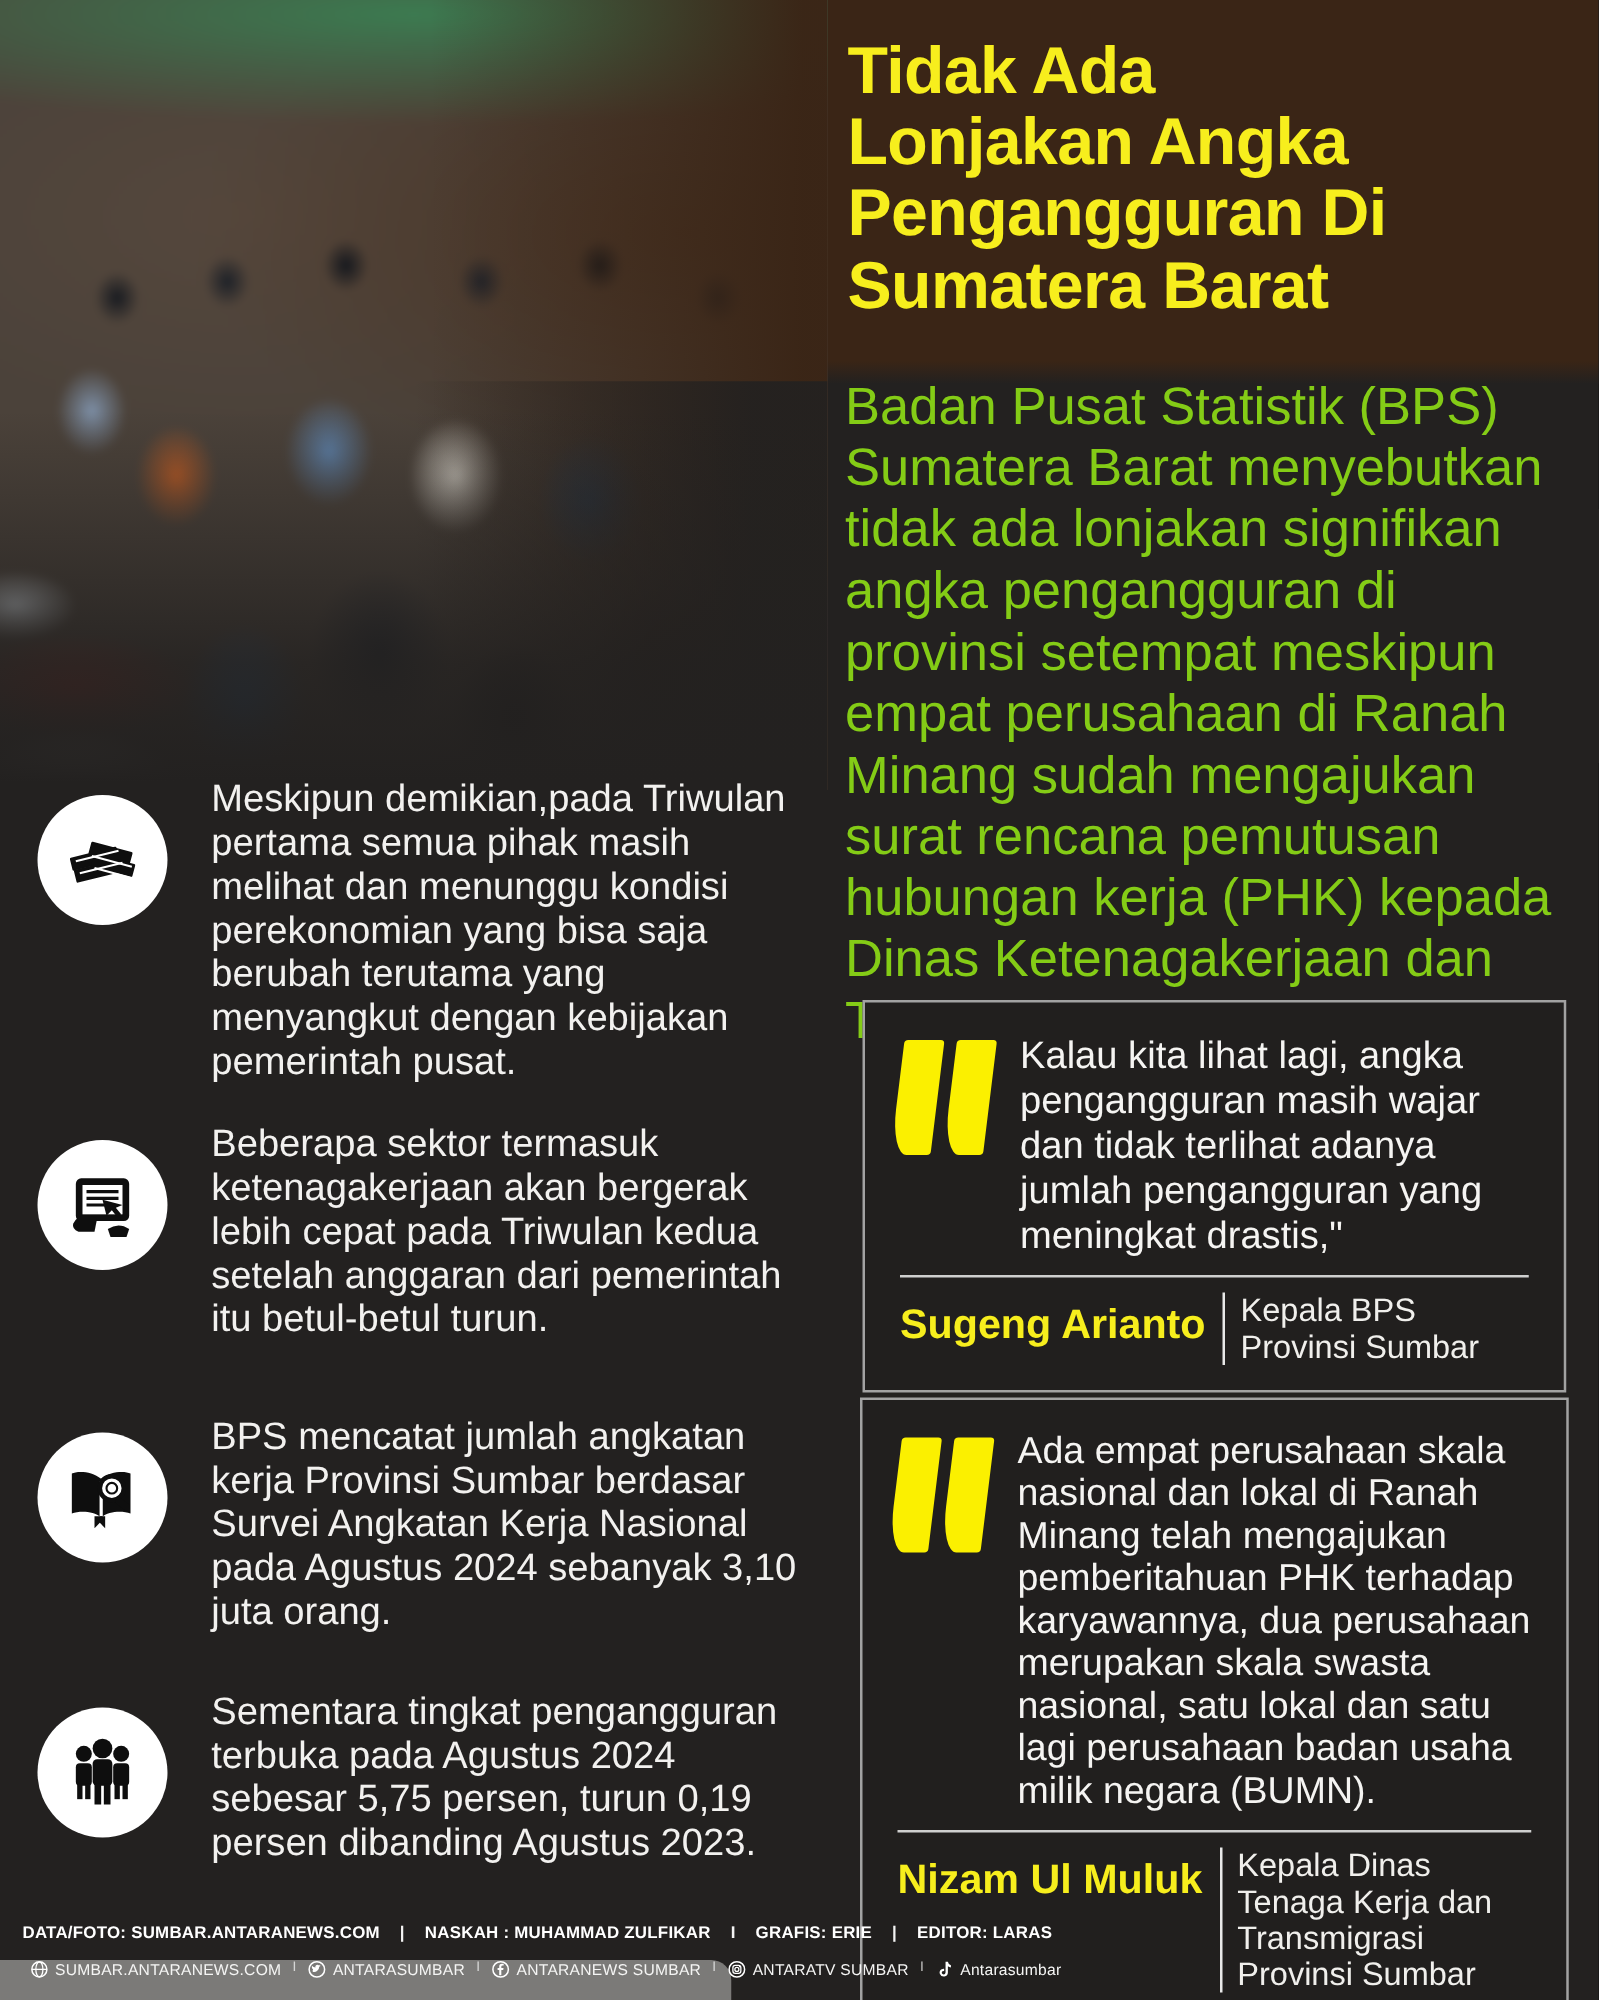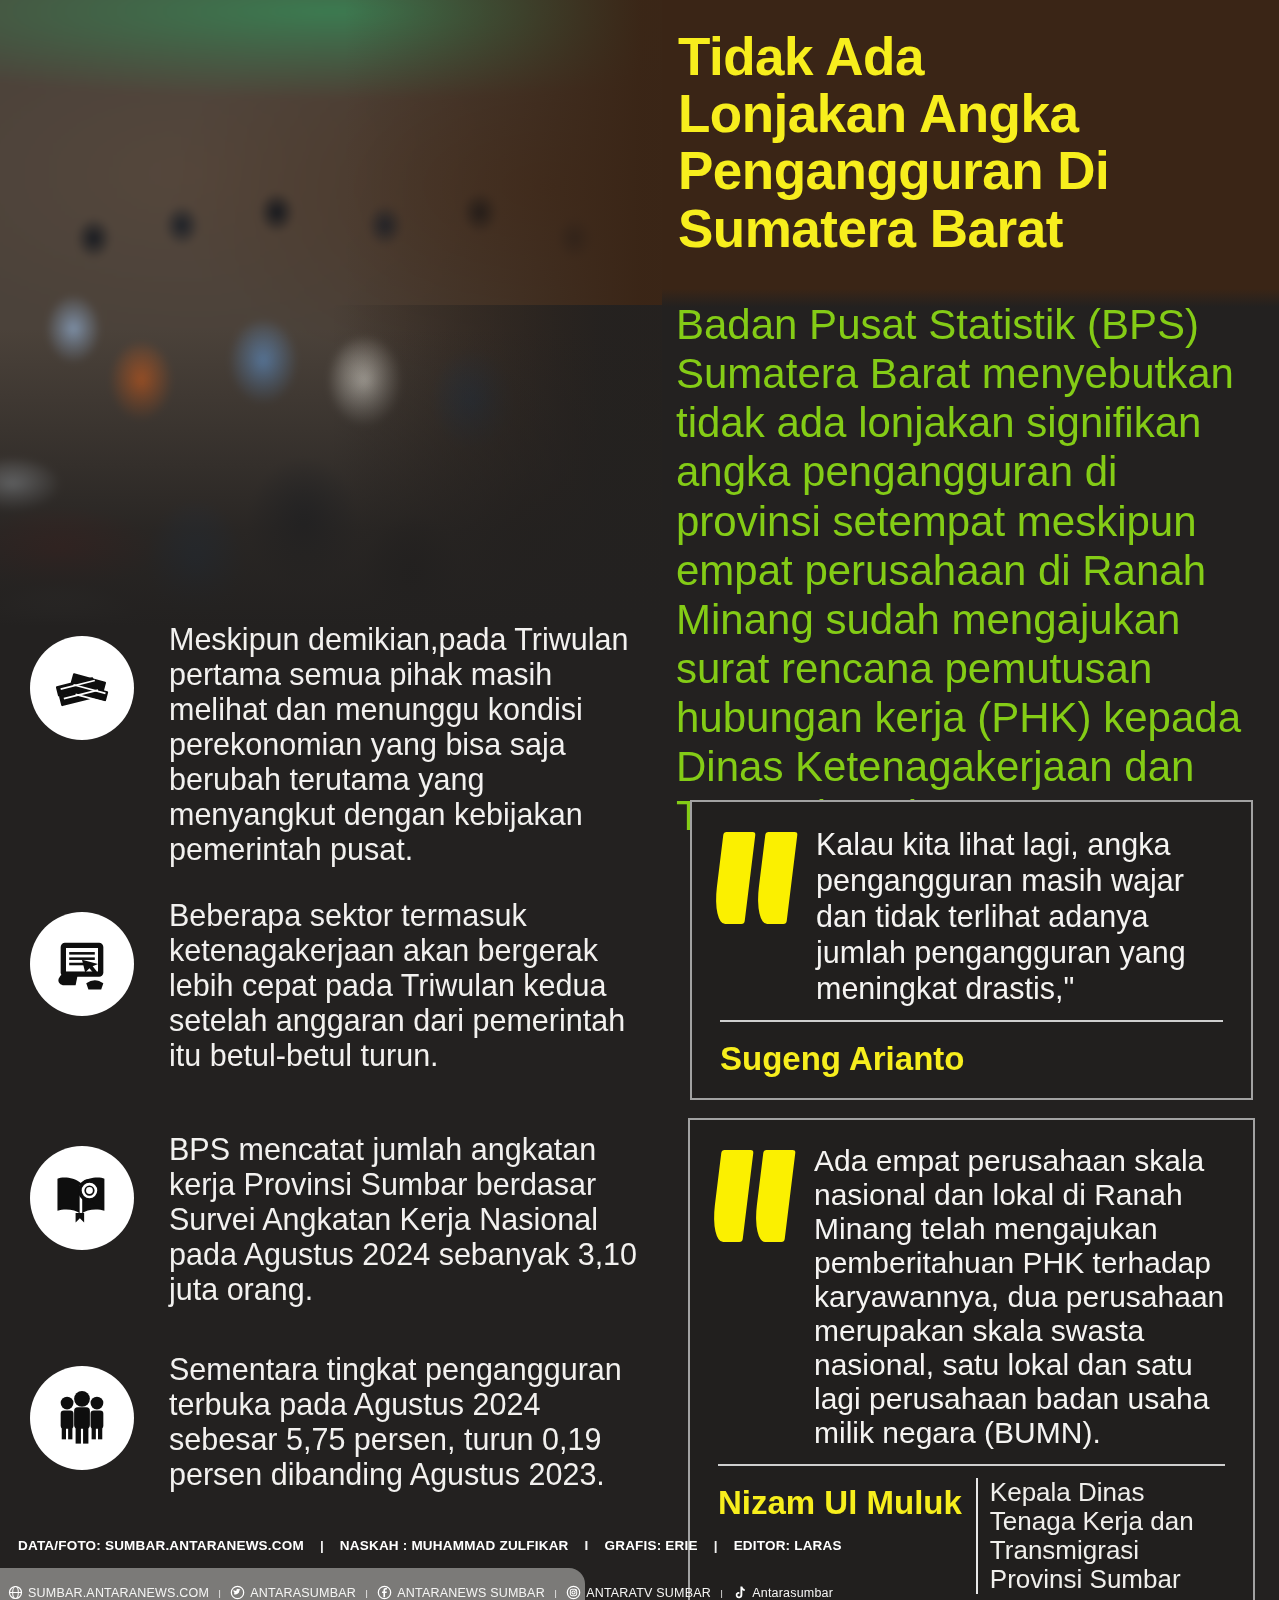--- a/index.html
+++ b/index.html
@@ -80,21 +80,21 @@
   .attribution{display:flex;align-items:flex-start;gap:14px;padding:2px 0 4px 2px;}
   .q-name{color:#f7ee1d;font-size:33px;font-weight:bold;white-space:nowrap;margin-top:6px;}
   .q-title{border-left:2px solid #e8e8e8;padding-left:12px;color:#f0efec;
     font-size:26px;line-height:29px;}
 
   
   .credits{position:absolute;left:18px;top:1538px;width:1240px;display:flex;gap:16px;
     color:#fff;font-size:13.5px;font-weight:bold;letter-spacing:.2px;white-space:nowrap;}
   .credits .sep{opacity:.95;}
   .social-bar{position:absolute;left:0;top:1568px;width:585px;height:32px;background:#7b7a78;
-    border-radius:0 16px 0 0;display:flex;align-items:flex-end;gap:9px;padding-left:8px;
+    border-radius:0 16px 0 0;display:flex;align-items:flex-start;gap:9px;padding-left:24px;
     color:#f5f5f4;font-size:12.5px;letter-spacing:.2px;white-space:nowrap;}
   .social-item{display:flex;align-items:center;gap:5px;}
   .social-item svg{width:15px;height:15px;}
   .social-sep{opacity:.75;font-size:11px;}
 </style>
 </head>
 <body>
 
 <div class="canvas">
 
@@ -190,20 +190,21 @@
     <div class="quote-row">
       <div class="qmark">
           <i></i>
           <i></i>
         </div>
       <p class="quote-text">Kalau kita lihat lagi, angka pengangguran masih wajar dan tidak terlihat adanya jumlah pengangguran yang meningkat drastis,"</p>
     </div>
     <div class="quote-sep"></div>
     <div class="attribution">
       <span class="q-name">Sugeng Arianto</span>
+      <span class="q-title">Kepala BPS Provinsi Sumbar</span>
     </div>
   </div>
 
   <div class="quote-box q2">
     <div class="quote-row">
       <div class="qmark">
           <i></i>
           <i></i>
         </div>
       <p class="quote-text">Ada empat perusahaan skala nasional dan lokal di Ranah Minang telah mengajukan pemberitahuan PHK terhadap karyawannya, dua perusahaan merupakan skala swasta nasional, satu lokal dan satu lagi perusahaan badan usaha milik negara (BUMN).</p>

